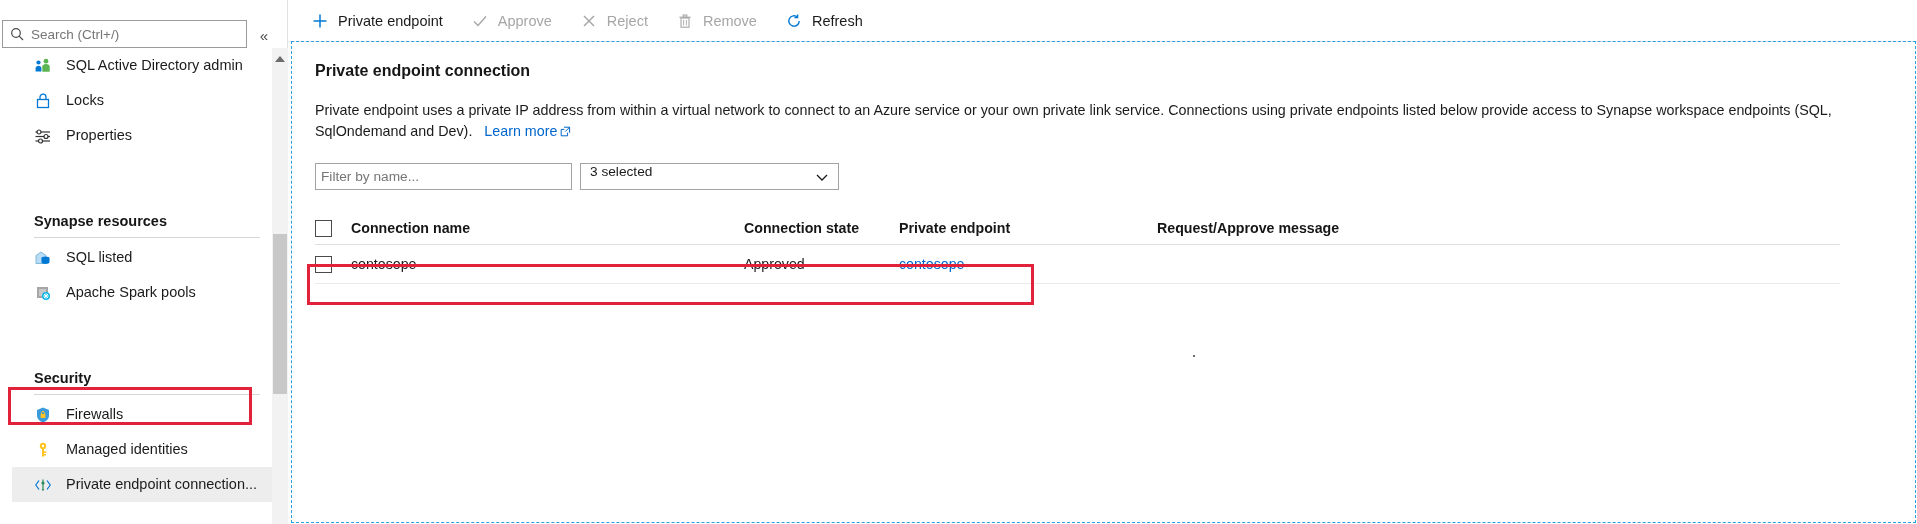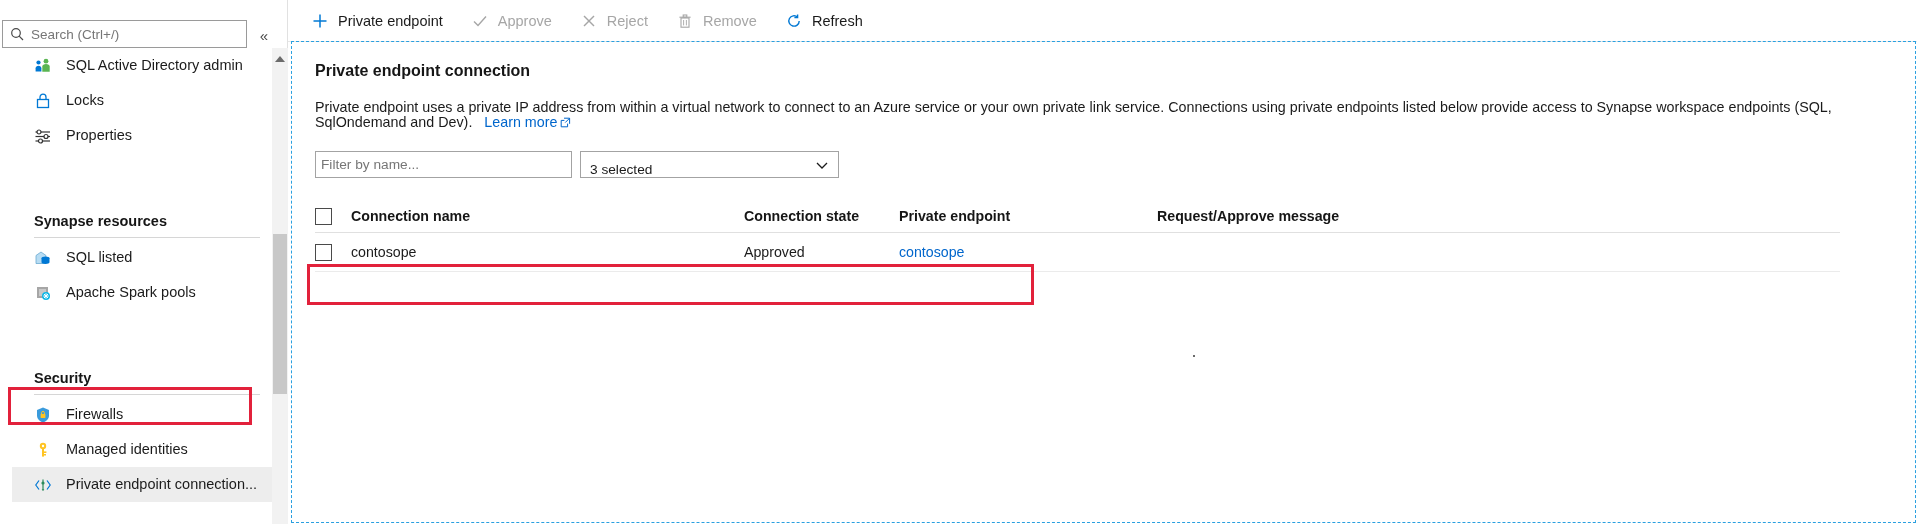--- a/index.html
+++ b/index.html
@@ -187,21 +187,21 @@
   }
   .panel-title {
     font-size: 16px;
     font-weight: bold;
     color: #161616;
     margin-bottom: 20px;
   }
   .panel-desc {
     font-size: 14.3px;
     color: #1b1b1b;
-    line-height: 15px;
+    line-height: 21px;
     max-width: 1530px;
   }
   .link {
     color: #0066cc;
     text-decoration: none;
     cursor: pointer;
   }
   .ext-ico {
     display: inline-block;
     vertical-align: -1px;
@@ -224,21 +224,21 @@
     outline: none;
   }
   .filter-input::placeholder { color: #767676; }
   .filter-select {
     position: relative;
     width: 259px; height: 27px;
     border: 1px solid #a3a3a3;
     background: #fff;
     margin-left: 8px;
     display: flex;
-    align-items: flex-end;
+    align-items: flex-start;
     padding: 0 9px;
     font-size: 13.7px;
     color: #1b1b1b;
     cursor: pointer;
   }
   .filter-select .chev {
     position: absolute;
     right: 10px; top: 50%;
     transform: translateY(-50%);
   }

